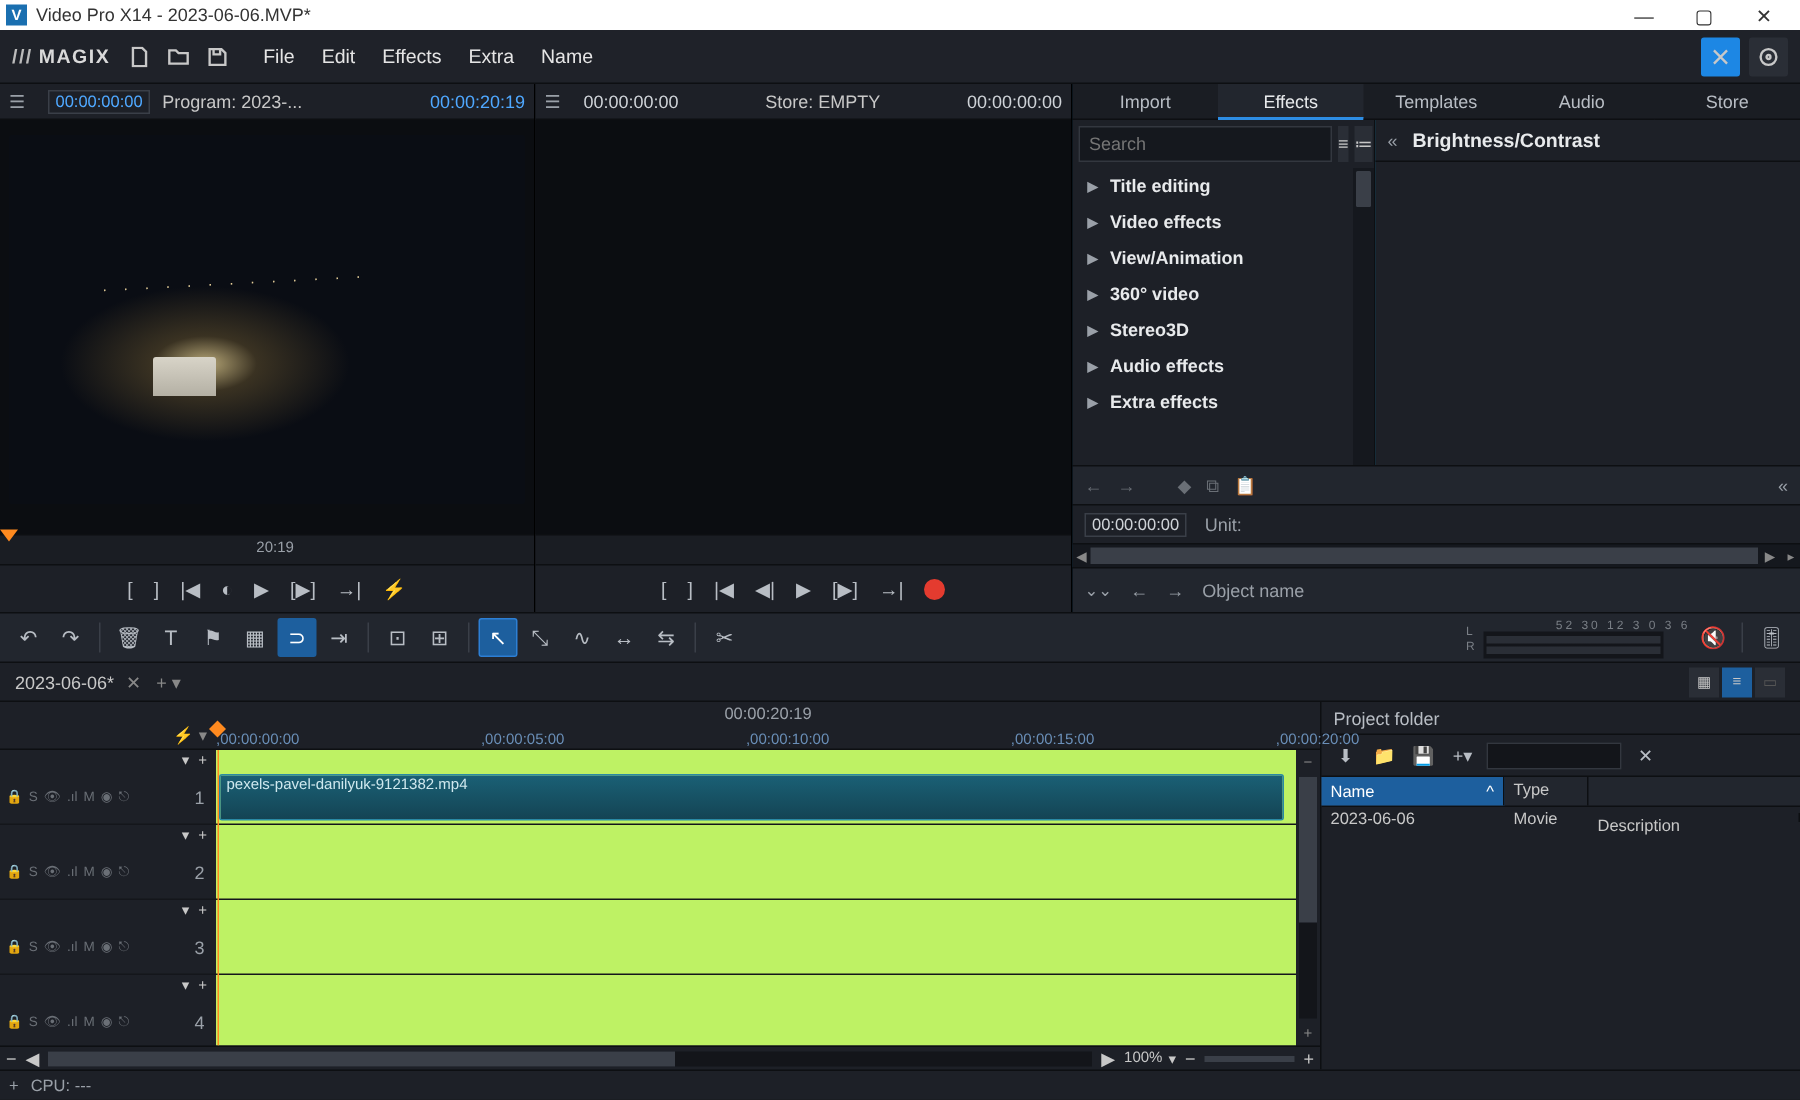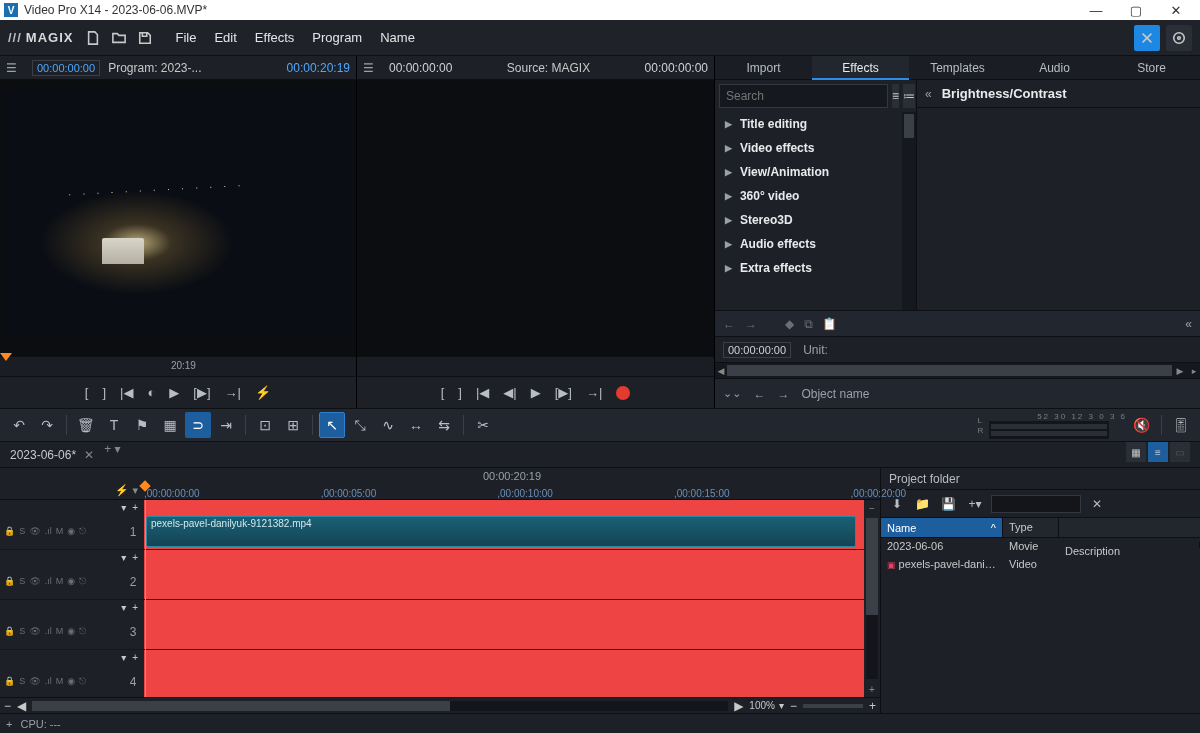--- a/index.html
+++ b/index.html
@@ -82,21 +82,21 @@
 .tbtn { width: 26px; height: 26px; display: flex; align-items: center; justify-content: center; color: #b8bdc4; cursor: pointer; border-radius: 2px; font-size: 14px; }
 .tbtn.active { background: #1d5f9e; color: #fff; }
 .tbtn.blue-outline { border: 1px solid #2d7fd4; }
 .tsep { width: 1px; height: 20px; background: #3a3f48; margin: 0 4px; }
 .toolbar .spacer { flex: 1; }
 .meter { display: flex; align-items: center; gap: 6px; font-size: 9px; color: #7a7f86; }
 .meter-bars { width: 120px; height: 18px; background: #13151a; position: relative; display: flex; flex-direction: column; justify-content: space-around; padding: 2px; }
 .meter-bar { height: 5px; background: linear-gradient(90deg, #2a2e36 0%, #2a2e36 100%); }
 
 
-.tl-tabs-row { height: 26px; background: #1d2027; display: flex; padding: 0 10px; gap: 10px; border-bottom: 1px solid #0d0f12; }
+.tl-tabs-row { height: 26px; background: #1d2027; display: flex; align-items: center; padding: 0 10px; gap: 10px; border-bottom: 1px solid #0d0f12; }
 .tl-tab { display: flex; align-items: center; gap: 8px; }
 .tl-tab .close { color: #888; cursor: pointer; }
 .tl-tab-add { color: #888; cursor: pointer; }
 .tl-tabs-row .spacer { flex: 1; }
 .view-toggle { display: flex; gap: 2px; }
 .view-toggle .vbtn { width: 20px; height: 20px; background: #2a2e36; display: flex; align-items: center; justify-content: center; cursor: pointer; font-size: 10px; }
 .view-toggle .vbtn.active { background: #1d5f9e; }
 
 
 .lower { display: flex; height: 245px; }
@@ -108,21 +108,21 @@
 .tl-tick { position: absolute; bottom: 0; font-size: 10px; color: #6a8fb8; }
 .tl-marker-line { position: absolute; top: 0; bottom: 0; width: 1px; background: #ff8a1f; }
 .tl-marker-head { position: absolute; top: 14px; width: 8px; height: 8px; background: #ff8a1f; transform: rotate(45deg); }
 .tl-tracks { flex: 1; display: flex; overflow: hidden; }
 .tl-headers { width: 144px; background: #1d2027; }
 .track-hdr { height: 36px; border-bottom: 1px solid #14161b; display: flex; align-items: center; padding: 0 4px; gap: 3px; font-size: 9px; color: #6a6f76; }
 .track-hdr .num { margin-left: auto; font-size: 12px; color: #9aa0a8; width: 14px; text-align: center; }
 .track-hdr .icons { display: flex; gap: 4px; }
 .track-hdr .icons span { cursor: pointer; }
 .track-hdr-top { height: 14px; display: flex; align-items: center; justify-content: flex-end; padding-right: 6px; gap: 6px; font-size: 10px; }
-.tl-content { flex: 1; position: relative; background: #ef4444; }
+.tl-content { flex: 1; position: relative; background: #bef264; }
 .track-lane { height: 36px; border-bottom: 1px solid #14161b; position: relative; }
 .clip { position: absolute; top: 2px; bottom: 2px; left: 2px; right: 8px; background: linear-gradient(#1a6075, #144454); border: 1px solid #2a8aa4; border-radius: 2px; padding: 1px 4px; font-size: 10px; color: #cfe8ee; overflow: hidden; }
 .tl-hscroll { height: 16px; background: #1d2027; display: flex; align-items: center; padding: 0 4px; gap: 6px; border-top: 1px solid #0d0f12; }
 .tl-hscroll .track { flex: 1; height: 10px; background: #13151a; position: relative; }
 .tl-hscroll .thumb { position: absolute; left: 0; width: 60%; top: 0; bottom: 0; background: #3a3f48; }
 .zoom-box { display: flex; align-items: center; gap: 4px; font-size: 10px; }
 .tl-vscroll { width: 16px; background: #1d2027; display: flex; flex-direction: column; }
 .tl-vscroll .vs-btn { height: 16px; display: flex; align-items: center; justify-content: center; font-size: 10px; color: #888; }
 .tl-vscroll .vs-track { flex: 1; background: #13151a; margin: 2px; position: relative; }
 .tl-vscroll .vs-thumb { position: absolute; left: 0; right: 0; top: 0; height: 60%; background: #3a3f48; }
@@ -181,21 +181,21 @@
     <span>
         <svg viewBox="0 0 16 16">
           <path class="icon-stroke" d="M2 2h9l3 3v9H2z M5 2v4h5V2"></path>
         </svg>
       </span>
   </div>
   <div class="menu-items">
     <span>File</span>
     <span>Edit</span>
     <span>Effects</span>
-    <span>Program</span>
+    <span>Extra</span>
     <span>Name</span>
   </div>
   <div class="spacer"></div>
   <div class="menu-right">
     <div class="sq blue">
         <svg viewBox="0 0 16 16">
           <path class="icon-stroke" d="M3 3l10 10M3 13L13 3"></path>
         </svg>
       </div>
     <div class="sq">
@@ -234,21 +234,21 @@
       <span>[▶]</span>
       <span>→|</span>
       <span>⚡</span>
     </div>
   </div>
 
   <div class="preview-panel preview-right">
     <div class="preview-header">
       <span class="burger">☰</span>
       <span class="tc-white">00:00:00:00</span>
-      <span style="flex:1; text-align:center;">Source: MAGIX</span>
+      <span style="flex:1; text-align:center;">Store: EMPTY</span>
       <span class="tc-white">00:00:00:00</span>
     </div>
     <div class="preview-body"></div>
     <div class="ruler-strip"></div>
     <div class="transport">
       <span>[</span>
       <span>]</span>
       <span>|◀</span>
       <span>◀|</span>
       <span>▶</span>
@@ -534,24 +534,20 @@
           <span>^</span>
         </div>
       <div class="pf-col type">Type</div>
       <div class="pf-col desc">Description</div>
     </div>
     <div class="pf-rows">
       <div class="pf-row">
         <div class="c1">2023-06-06</div>
         <div class="c2">Movie</div>
       </div>
-      <div class="pf-row">
-        <div class="c1"><span class="ficon">▣</span><span>pexels-pavel-danily...</span></div>
-        <div class="c2">Video</div>
-      </div>
     </div>
   </div>
 </div>
 
 <div class="statusbar">
   <span class="plus">+</span>
   <span>CPU: ---</span>
 </div>
 
 </body></html>

